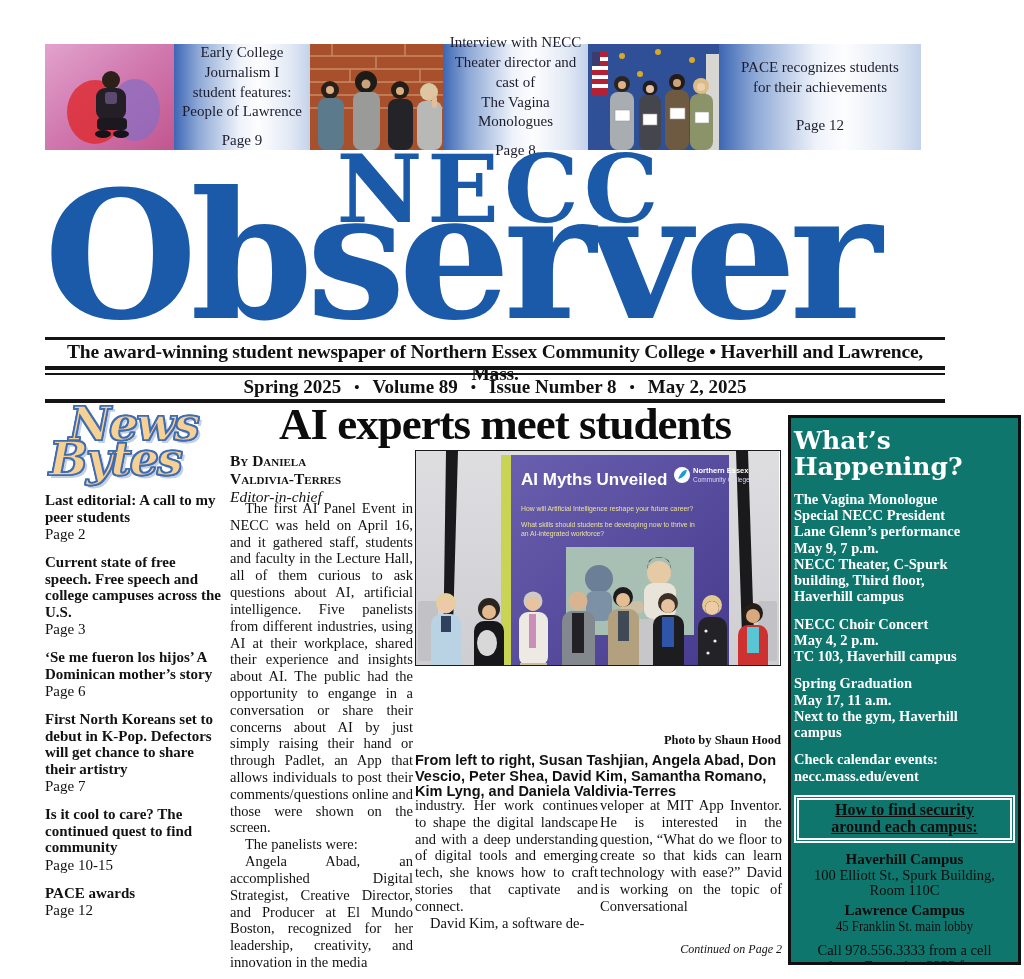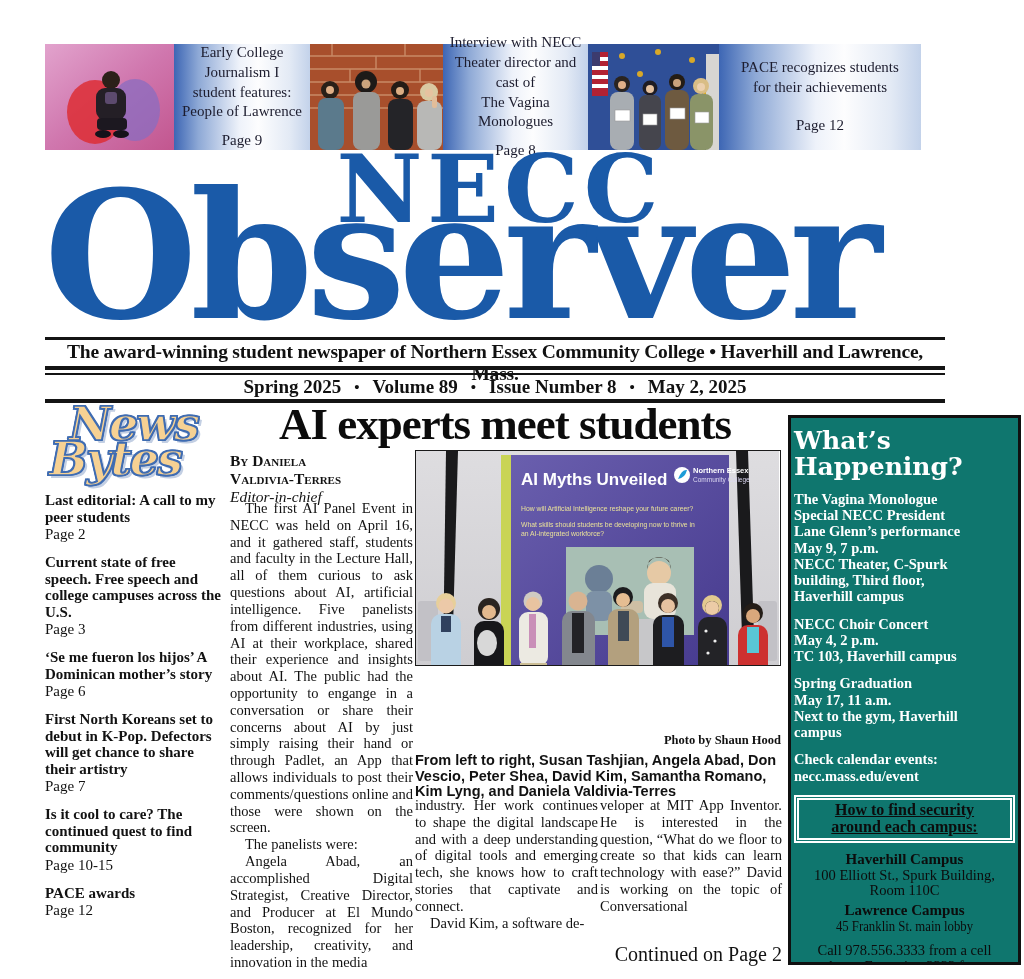--- a/index.html
+++ b/index.html
@@ -55,21 +55,21 @@
             font-weight:bold;font-size:45px;line-height:1;letter-spacing:-1px;color:#0c0c0c;}
   .byline{top:452px;left:230px;width:183px;font-size:15.5px;line-height:1.15;}
   .by-name{font-variant:small-caps;font-weight:bold;}
   .by-role{font-style:italic;}
   .bodycol{font-size:14.5px;line-height:1.16;text-align:justify;}
   .bodycol p{margin:0;}
   .bodycol p.ind{text-indent:15px;}
   .col1{top:500px;left:230px;width:183px;}
   .col2{top:797px;left:415px;width:183px;}
   .col3{top:797px;left:600px;width:182px;}
-  .continued{margin-top:28px;text-align:right;font-size:20px;}
+  .continued{margin-top:28px;text-align:right;font-style:italic;font-size:12px;}
   .photo{top:450px;left:415px;width:366px;height:216px;border:1.5px solid #1a1a1a;
          box-sizing:border-box;overflow:hidden;}
   .credit{top:697px;left:415px;width:366px;text-align:right;
           font-weight:bold;font-size:12.5px;margin-top:36px;}
   .caption{top:753px;left:415px;width:366px;font-family:"Liberation Sans",sans-serif;
            font-weight:bold;font-size:14.5px;line-height:1.08;color:#111;}
 
   
   .sidebar{top:415px;left:788px;width:233px;height:550px;background:#0f766e;
            border:3px solid #101010;box-sizing:border-box;padding:10px 3px;overflow:hidden;}

